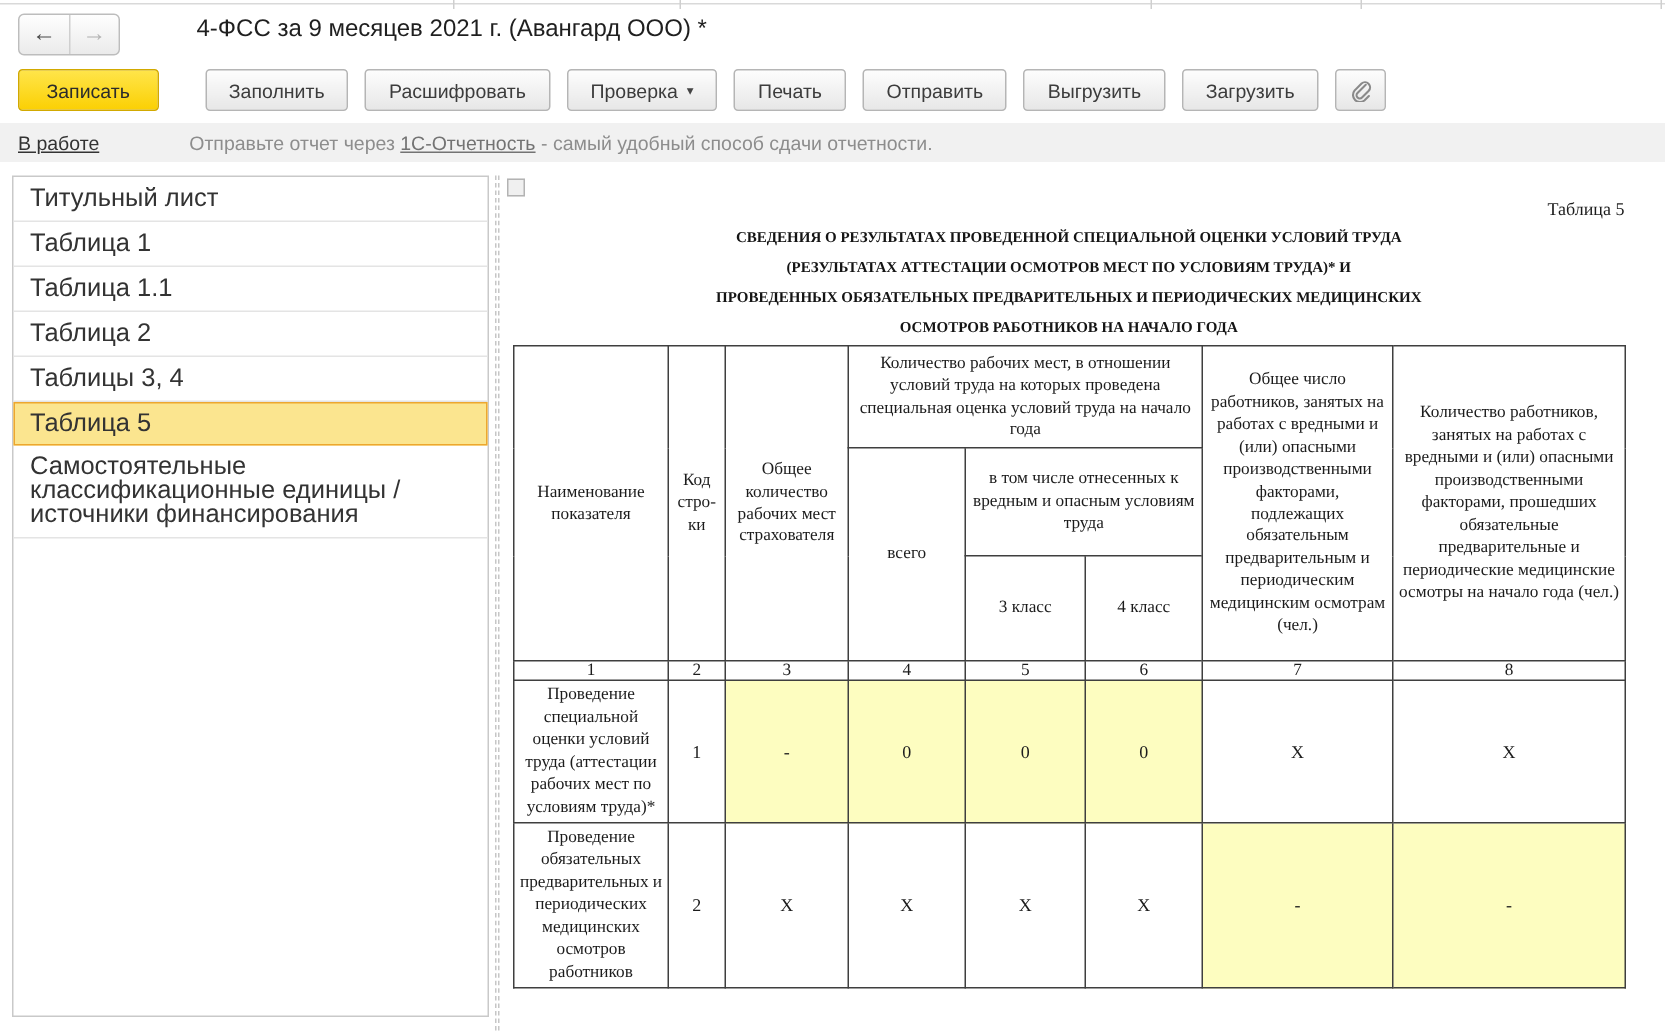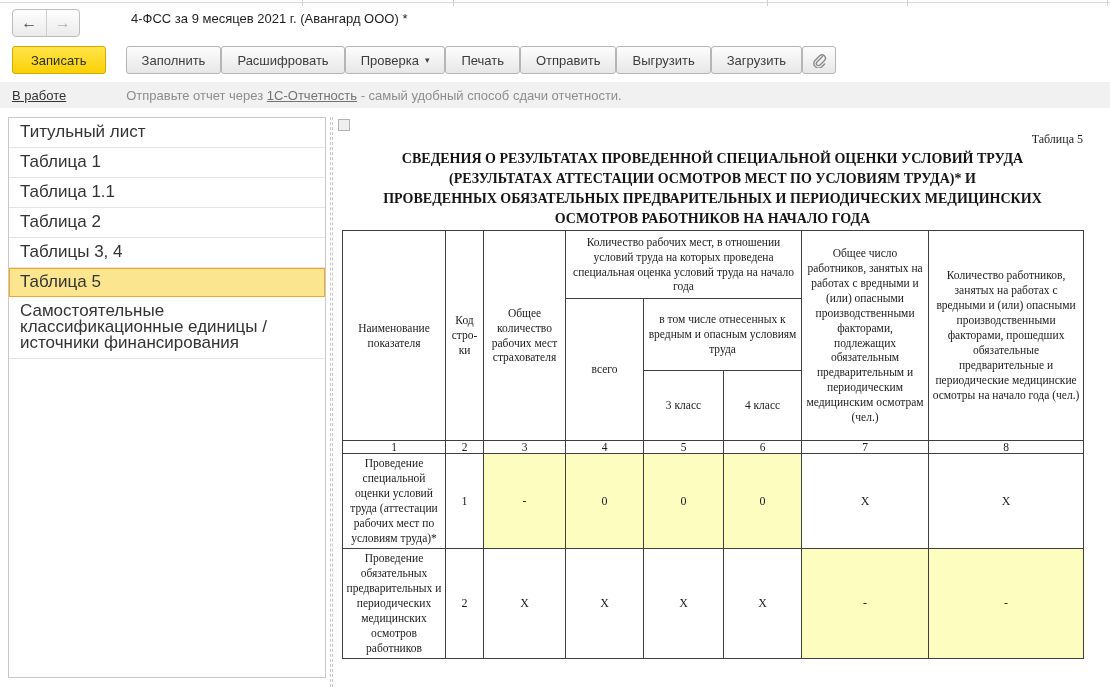--- a/index.html
+++ b/index.html
@@ -13,30 +13,30 @@
   .tabedge .tick{position:absolute;top:-2px;width:1px;height:6px;background:#cfcfcf;}
 
   
   .navbtns{position:absolute;top:9px;left:12px;width:68px;height:28px;
     border:1px solid #bdbdbd;border-radius:4px;background:linear-gradient(#fefefe,#ebebeb);
     display:flex;box-sizing:border-box;}
   .nb{flex:1;display:flex;align-items:center;justify-content:center;font-size:16px;font-weight:bold;}
   .nb-back{border-right:1px solid #cfcfcf;color:#4a4a4a;}
   .nb-fwd{color:#b3b3b3;}
 
-  .win-title{position:absolute;top:11px;left:131px;font-size:13px;color:#1f1f1f;white-space:nowrap;}
+  .win-title{position:absolute;top:11px;left:131px;font-size:16px;color:#1f1f1f;white-space:nowrap;}
 
   
   .toolbar{position:absolute;top:46px;left:12px;display:flex;align-items:center;}
   .btn{height:28px;box-sizing:border-box;padding:0 15px;border:1px solid #b5b5b5;border-radius:3px;
     background:linear-gradient(#fdfdfd,#e7e7e7);font-size:13px;color:#3c3c3c;
     display:inline-flex;align-items:center;white-space:nowrap;}
   .btn-save{background:linear-gradient(#ffe54a,#fbd004);border-color:#d2a900;color:#2b2b2b;
     padding:0 18px;margin-right:20px;}
-  .btn+.btn{margin-left:0;}
+  .btn+.btn{margin-left:11px;}
   .caret{font-size:9px;margin-left:6px;color:#444;}
   .btn-clip{margin-left:24px;padding:0 8px;}
   .clip-svg{width:16px;height:16px;}
 
   
   .statusbar{position:absolute;top:82px;left:0;width:1110px;height:26px;background:#f1f1f1;
     display:flex;align-items:center;font-size:13px;}
   .st-state{margin-left:12px;color:#333;text-decoration:underline;cursor:pointer;}
   .st-msg{margin-left:60px;color:#8d8d8d;}
   .st-link{color:#737373;text-decoration:underline;cursor:pointer;}
@@ -50,21 +50,21 @@
   
   .splitter{position:absolute;left:330px;top:117px;height:570px;width:3px;
     border-left:1px dashed #c6c6c6;border-right:1px dashed #c6c6c6;box-sizing:border-box;}
 
   
   .corner{position:absolute;left:338px;top:119px;width:12px;height:12px;box-sizing:border-box;
     border:1px solid #b3b3b3;background:#f0f0f0;}
   .sheet-label{position:absolute;left:342px;top:132px;width:741px;text-align:right;
     font:12px "Liberation Serif",serif;color:#1c1c1c;}
   .sheet-title{position:absolute;left:342px;top:149px;width:741px;text-align:center;
-    font-family:"Liberation Serif",serif;font-weight:bold;font-size:14px;line-height:20px;color:#141414;}
+    font-family:"Liberation Serif",serif;font-weight:bold;font-size:10px;line-height:20px;color:#141414;}
 
   table.t{position:absolute;left:342px;top:230px;width:741px;border-collapse:collapse;table-layout:fixed;}
   .t th,.t td{border:1px solid #3f3f3f;font-family:"Liberation Serif",serif;font-weight:normal;
     color:#1c1c1c;text-align:center;vertical-align:middle;padding:1px 3px;box-sizing:border-box;}
   .t th{font-size:11.5px;line-height:1.3;text-align:center;}
   .hr1{height:68px;} .hr2{height:72px;} .hr3{height:70px;}
   .num td{height:13px;font-size:11.5px;padding:0;}
   .r1{height:95px;} .r2{height:110px;}
   .name{text-align:left;font-size:11.5px;line-height:1.3;vertical-align:top;padding:1px 3px;}
   .val{font-size:12px;}

